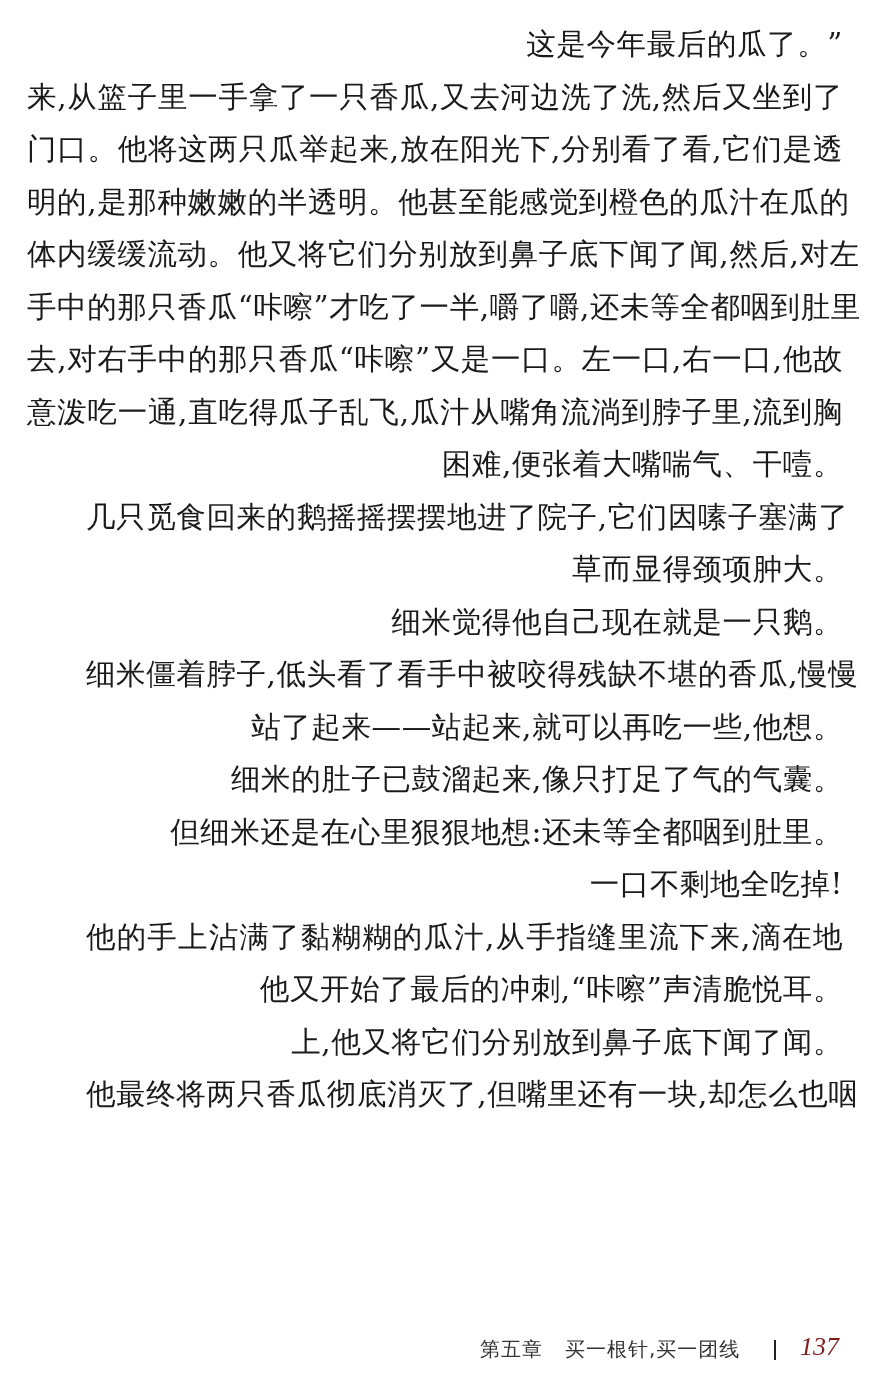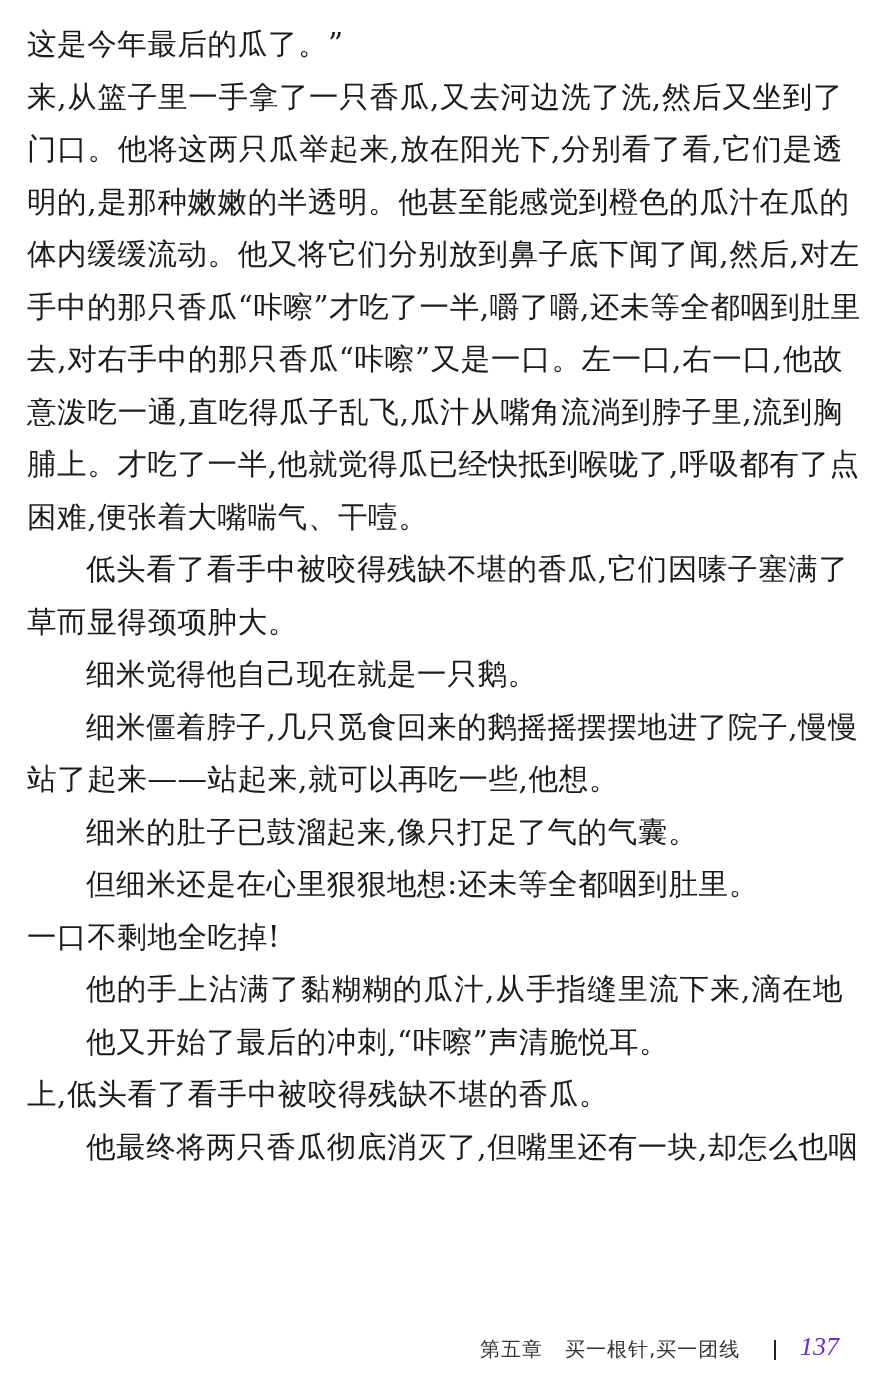--- a/index.html
+++ b/index.html
@@ -20,20 +20,21 @@
       left: 27px;
       top: 18px;
       width: 816px;
     }
     .line {
       height: 52.5px;
       line-height: 52.5px;
       font-size: 29.5px;
       white-space: nowrap;
       letter-spacing: 0.6px;
+      text-align: right;
     }
     .line.indent {
       padding-left: 59px;
     }
     .line.justify {
       text-align: justify;
       text-align-last: justify;
     }
     .footer {
       position: absolute;
@@ -61,48 +62,47 @@
       height: 20px;
       background: #222222;
     }
     .footer-page {
       position: absolute;
       left: 800px;
       top: 2px;
       font-size: 26px;
       font-style: italic;
       font-family: "Liberation Serif", "DejaVu Serif", serif;
-      color: #6d28d9;
+      color: #7f1d1d;
     }
   </style>
 </head>
 <body>
 
 <div class="page">
   <div class="line">这是今年最后的瓜了。”</div>
   <div class="line justify">来,从篮子里一手拿了一只香瓜,又去河边洗了洗,然后又坐到了</div>
   <div class="line justify">门口。他将这两只瓜举起来,放在阳光下,分别看了看,它们是透</div>
   <div class="line justify">明的,是那种嫩嫩的半透明。他甚至能感觉到橙色的瓜汁在瓜的</div>
   <div class="line justify">体内缓缓流动。他又将它们分别放到鼻子底下闻了闻,然后,对左</div>
   <div class="line justify">手中的那只香瓜“咔嚓”才吃了一半,嚼了嚼,还未等全都咽到肚里</div>
   <div class="line justify">去,对右手中的那只香瓜“咔嚓”又是一口。左一口,右一口,他故</div>
   <div class="line justify">意泼吃一通,直吃得瓜子乱飞,瓜汁从嘴角流淌到脖子里,流到胸</div>
-  <div class="line justify">脯上。才吃了一半,他就觉得瓜已经快抵到喉咙了,呼吸都有了点</div>
   <div class="line">困难,便张着大嘴喘气、干噎。</div>
-  <div class="line indent justify">低头看了看手中被咬得残缺不堪的香瓜,它们因嗉子塞满了</div>
+  <div class="line indent justify">几只觅食回来的鹅摇摇摆摆地进了院子,它们因嗉子塞满了</div>
   <div class="line">草而显得颈项肿大。</div>
   <div class="line indent">细米觉得他自己现在就是一只鹅。</div>
-  <div class="line indent justify">细米僵着脖子,几只觅食回来的鹅摇摇摆摆地进了院子,慢慢</div>
+  <div class="line indent justify">细米僵着脖子,低头看了看手中被咬得残缺不堪的香瓜,慢慢</div>
   <div class="line">站了起来——站起来,就可以再吃一些,他想。</div>
   <div class="line indent">细米的肚子已鼓溜起来,像只打足了气的气囊。</div>
   <div class="line indent">但细米还是在心里狠狠地想:还未等全都咽到肚里。</div>
   <div class="line">一口不剩地全吃掉!</div>
   <div class="line indent justify">他的手上沾满了黏糊糊的瓜汁,从手指缝里流下来,滴在地</div>
   <div class="line indent">他又开始了最后的冲刺,“咔嚓”声清脆悦耳。</div>
-  <div class="line">上,低头看了看手中被咬得残缺不堪的香瓜。</div>
+  <div class="line">上,他又将它们分别放到鼻子底下闻了闻。</div>
   <div class="line indent justify">他最终将两只香瓜彻底消灭了,但嘴里还有一块,却怎么也咽</div>
 </div>
 
 <div class="footer">
   <div class="footer-chapter">
     <span>第五章</span><span class="gap"></span><span>买一根针,买一团线</span>
   </div>
   <div class="footer-sep"></div>
   <div class="footer-page">137</div>
 </div>

